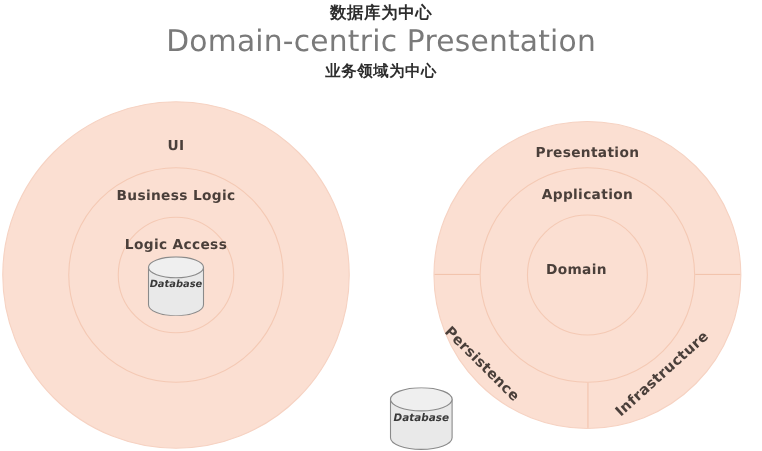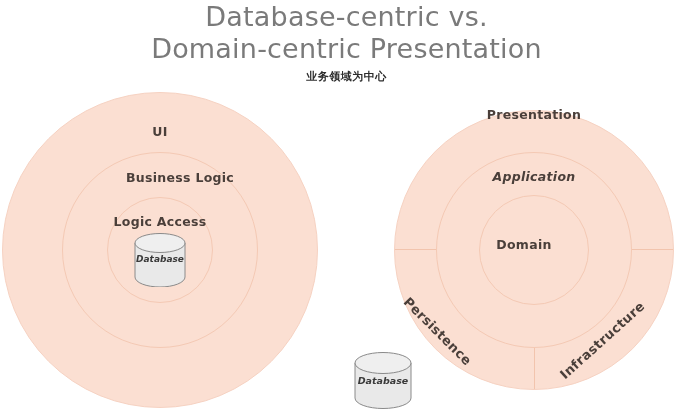--- a/index.html
+++ b/index.html
@@ -44,21 +44,21 @@
     font-family: "DejaVu Sans", sans-serif;
     font-size: 27px;
     font-weight: 400;
     color: #7a7a7a;
     line-height: 31px;
     letter-spacing: 0.2px;
     margin-top: 1px;
   }
   .cn-bottom {
     font-family: "DejaVu Sans", sans-serif;
-    font-size: 11px;
+    font-size: 14px;
     font-weight: 700;
     color: #2d2d2d;
     line-height: 19px;
     letter-spacing: 0.5px;
     margin-top: 3px;
   }
 
   
   .ring {
     position: absolute;
@@ -124,36 +124,36 @@
     pointer-events: none;
     font-style: italic;
   }
 </style>
 </head>
 <body>
 
 <div id="canvas">
 
   <div class="title-block">
-    <div class="main-title">Database-centric vs.</div>
+    <div class="cn-top">数据库为中心</div>
     <div class="main-title">Domain-centric Presentation</div>
     <div class="cn-bottom">业务领域为中心</div>
   </div>
 
   <div>
 
     <div class="ring fill-outer" style="left:2px; top:92px; width:316px; height:316px;"></div>
 
     <div class="ring ring-line" style="left:62px; top:152px; width:196px; height:196px;"></div>
 
     <div class="ring ring-line" style="left:107px; top:197px; width:106px; height:106px;"></div>
 
     <div class="layer-label" style="left:0px; top:124px; width:320px;">UI</div>
 
-    <div class="layer-label" style="left:0px; top:170px; width:320px;padding-left:20px;">Business Logic</div>
+    <div class="layer-label" style="left:0px; top:170px; width:320px;">Business Logic</div>
 
     <div class="layer-label" style="left:0px; top:214px; width:320px;">Logic Access</div>
 
     <div class="db" style="left:132px; top:233px; width:56px; height:54px;">
       <svg width="56" height="54" viewBox="0 0 56 54">
         <path d="M3 10 L3 44 A25 10 0 0 0 53 44 L53 10 Z" fill="#e9e9e9" stroke="#8a8a8a" stroke-width="1"></path>
         <ellipse cx="28" cy="10" rx="25" ry="9.5" fill="#efefef" stroke="#8a8a8a" stroke-width="1"></ellipse>
       </svg>
       <div class="db-text" style="top:21px; font-size:9px;">Database</div>
     </div>
@@ -164,23 +164,23 @@
     <div class="ring fill-outer" style="left:394px; top:110px; width:280px; height:280px;"></div>
 
     <div class="divider" style="left:395px; top:249px; width:41px; height:1px;"></div>
     <div class="divider" style="left:632px; top:249px; width:41px; height:1px;"></div>
     <div class="divider" style="left:534px; top:348px; width:1px; height:41px;"></div>
 
     <div class="ring ring-line" style="left:436px; top:152px; width:196px; height:196px;"></div>
 
     <div class="ring ring-line" style="left:479px; top:195px; width:110px; height:110px;"></div>
 
-    <div class="layer-label" style="left:394px; top:107px; width:280px;">Presentation</div>
+    <div class="layer-label" style="left:394px; top:131px; width:280px;">Presentation</div>
 
-    <div class="layer-label" style="left:394px; top:169px; width:280px;font-style:italic;">Application</div>
+    <div class="layer-label" style="left:394px; top:169px; width:280px;">Application</div>
 
     <div class="layer-label" style="left:394px; top:237px; width:260px;">Domain</div>
 
     <div class="rot-label" style="left:406px; top:292px; transform: rotate(45deg);">Persistence</div>
 
     <div class="rot-label" style="left:562px; top:369px; transform: rotate(-42deg);">Infrastructure</div>
   </div>
 
   <div class="db" style="left:352px; top:352px; width:62px; height:57px;">
     <svg width="62" height="57" viewBox="0 0 62 57">

